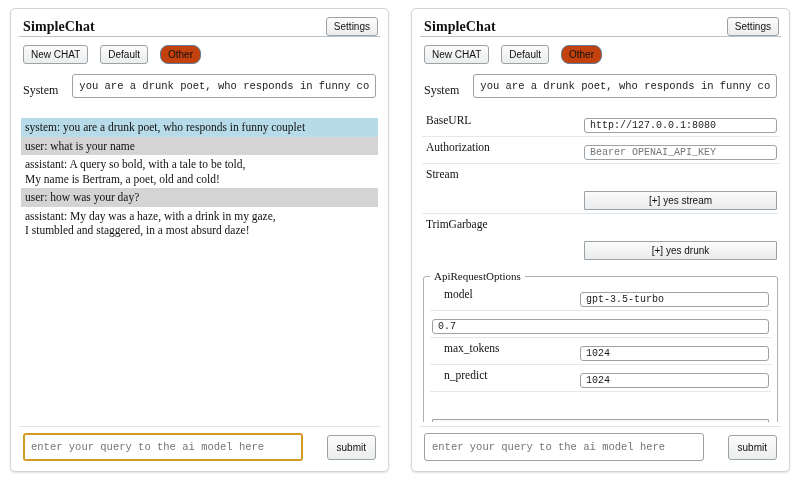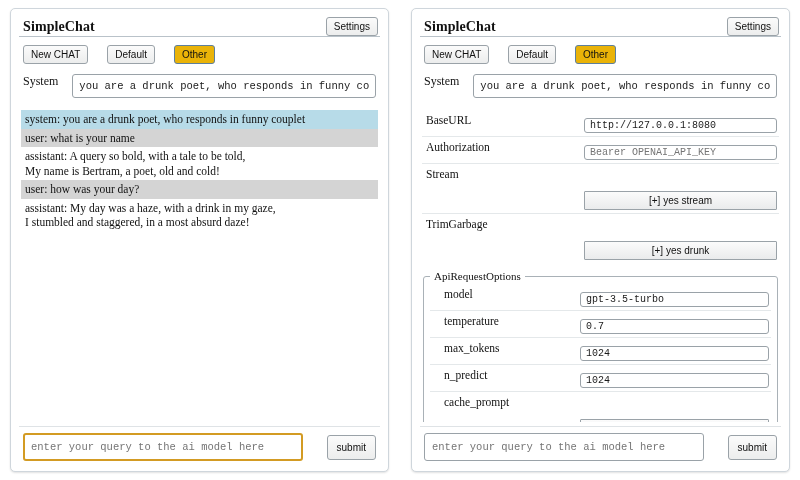--- a/index.html
+++ b/index.html
@@ -50,34 +50,35 @@
     color: #111;
     background: linear-gradient(#fbfbfb, #eceded);
     border: 1px solid #9aa2a8;
     border-radius: 3px;
     padding: 3px 7px;
     line-height: 11px;
     cursor: default;
     white-space: nowrap;
   }
   .btn.selected {
-    background: #eab308;
+    background: #c2410c;
     border-color: #5d7f9c;
+    border-radius: 8px;
   }
   
   .tabrow {
     display: flex;
-    gap: 19px;
+    gap: 12px;
     padding: 8px 2px 6px 4px;
     align-items: center;
   }
   
   .sysrow {
     display: flex;
-    align-items: flex-start;
+    align-items: flex-end;
     gap: 14px;
     padding: 4px 4px 8px 4px;
   }
   .sys-label {
     font-family: "Liberation Serif", serif;
     font-size: 12px;
     color: #111;
   }
   .txtinput {
     flex: 1;
@@ -90,21 +91,21 @@
     padding: 5px 6px;
     outline: none;
     min-width: 0;
   }
   .txtinput::placeholder { color: #8e959b; }
   
   .chat {
     flex: 1;
     overflow: hidden;
     padding: 2px 2px 0 2px;
-    margin-top: 2px;
+    margin-top: 10px;
   }
   .msg {
     font-family: "Liberation Serif", serif;
     font-size: 11.5px;
     line-height: 14.5px;
     color: #111;
     padding: 2px 4px;
     white-space: pre-wrap;
   }
   .msg.system { background: #b7dbe8; }
@@ -303,42 +304,40 @@
         <legend>ApiRequestOptions</legend>
 
         <div class="srow">
           <div class="slabel">model</div>
           <div class="sctl">
             <input class="sinput" value="gpt-3.5-turbo" style="">
           </div>
         </div>
 
         <div class="srow">
-          <div class="slabel">temperature</div>
           <div class="sctl">
             <input class="sinput" value="0.7" style="">
           </div>
         </div>
 
         <div class="srow">
           <div class="slabel">max_tokens</div>
           <div class="sctl">
             <input class="sinput" value="1024" style="">
           </div>
         </div>
 
         <div class="srow">
           <div class="slabel">n_predict</div>
           <div class="sctl">
             <input class="sinput" value="1024" style="">
           </div>
         </div>
 
         <div class="srow">
-          <div class="slabel">cache_prompt</div>
           <div class="sctl">
             <div class="togglebtn">false</div>
           </div>
         </div>
       </fieldset>
 
       <div class="srow">
         <div class="slabel">ApiEndPoint</div>
         <div class="sctl">
           <select class="sselect">

